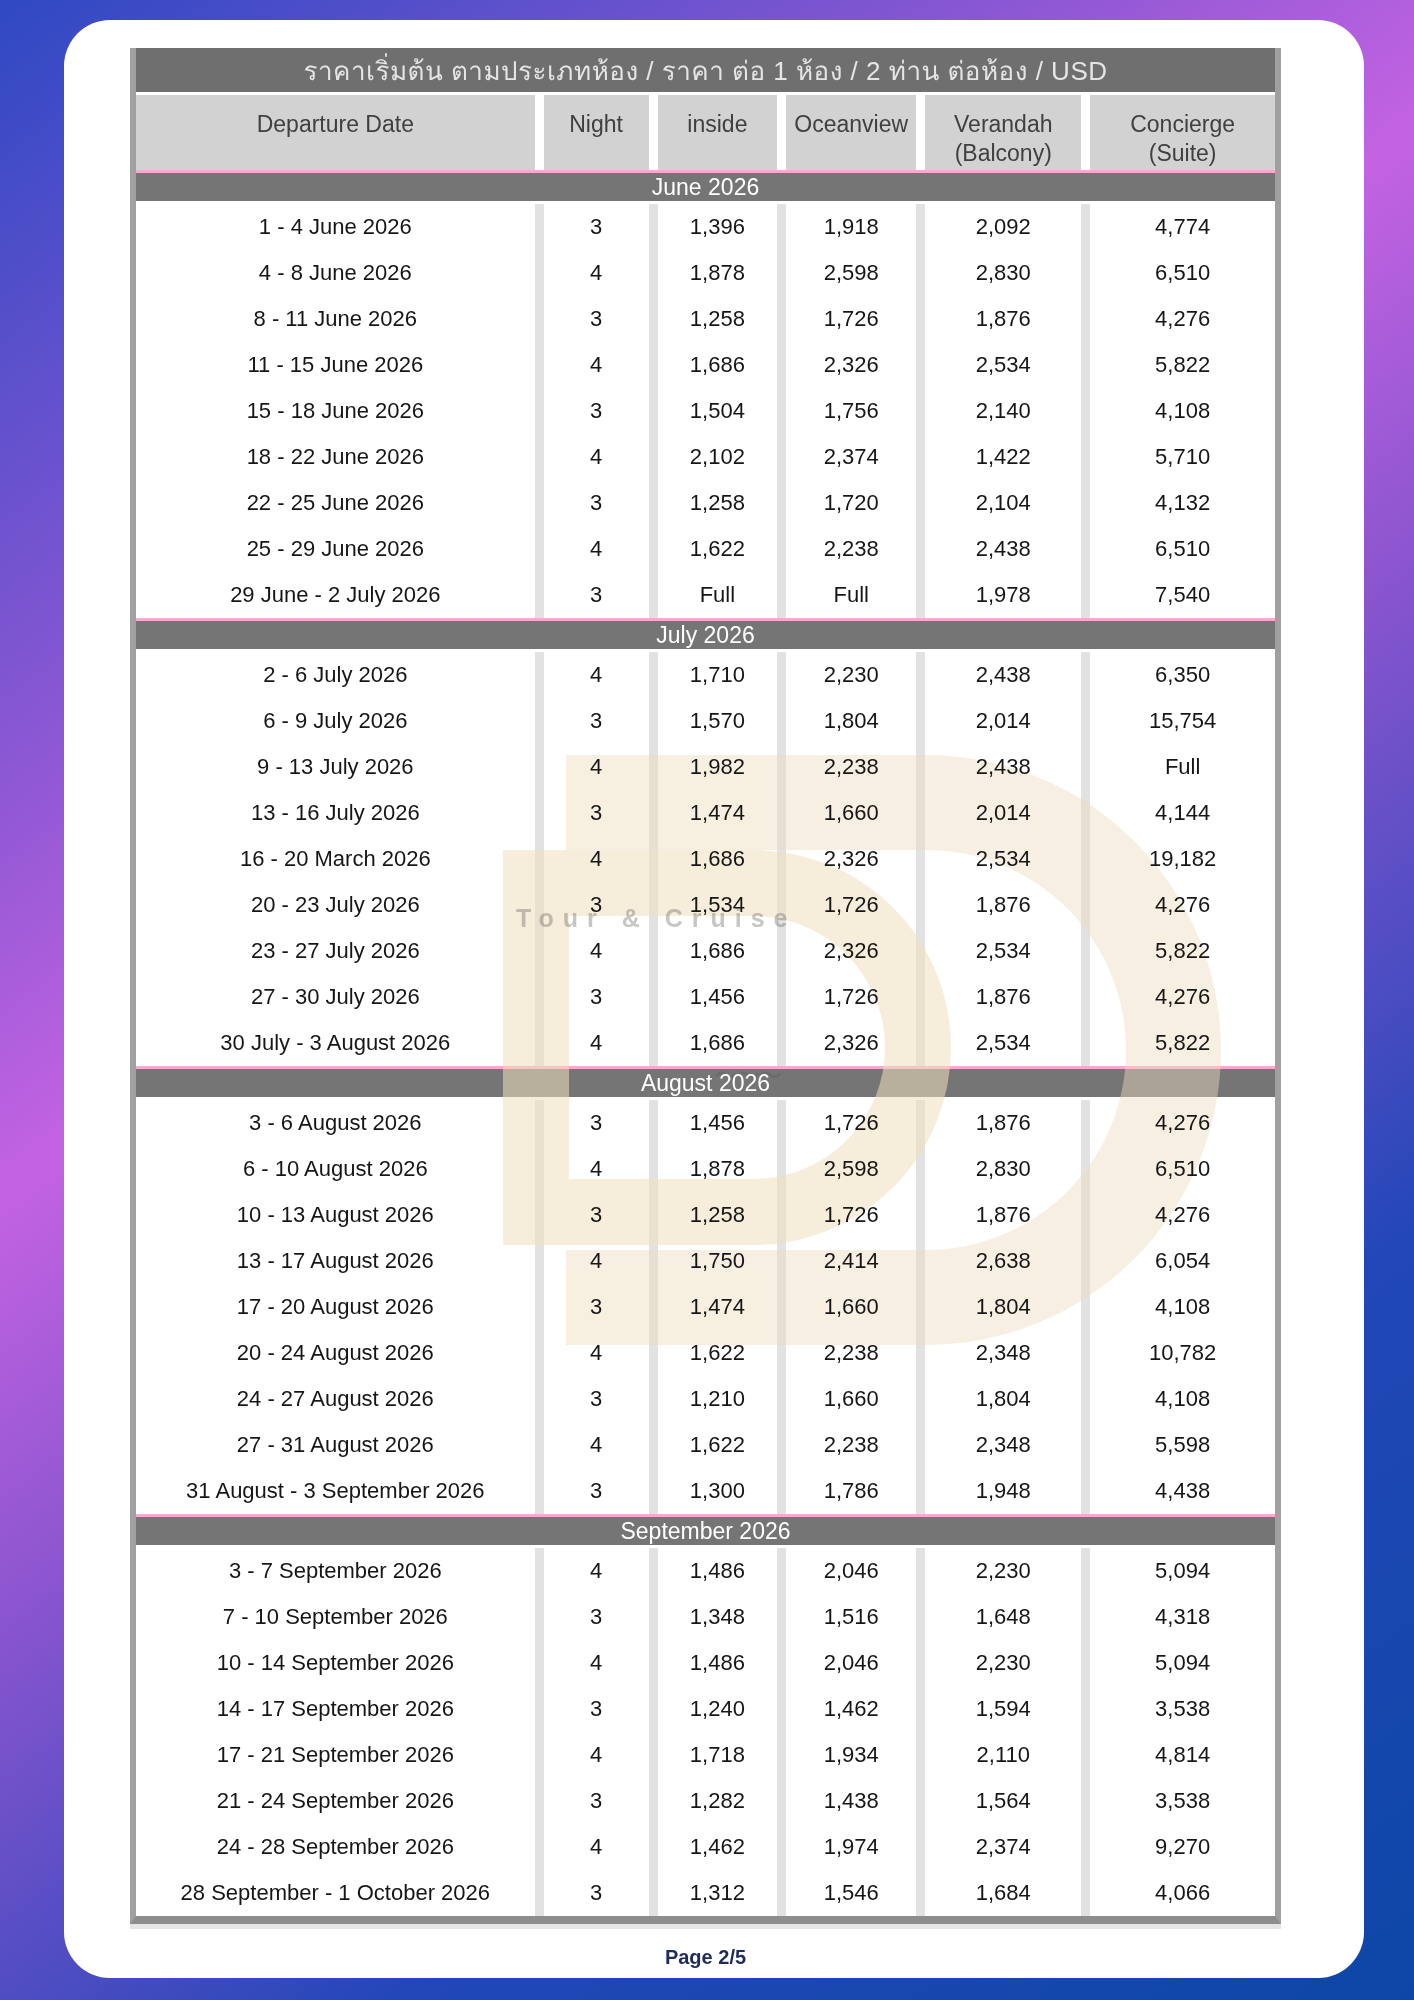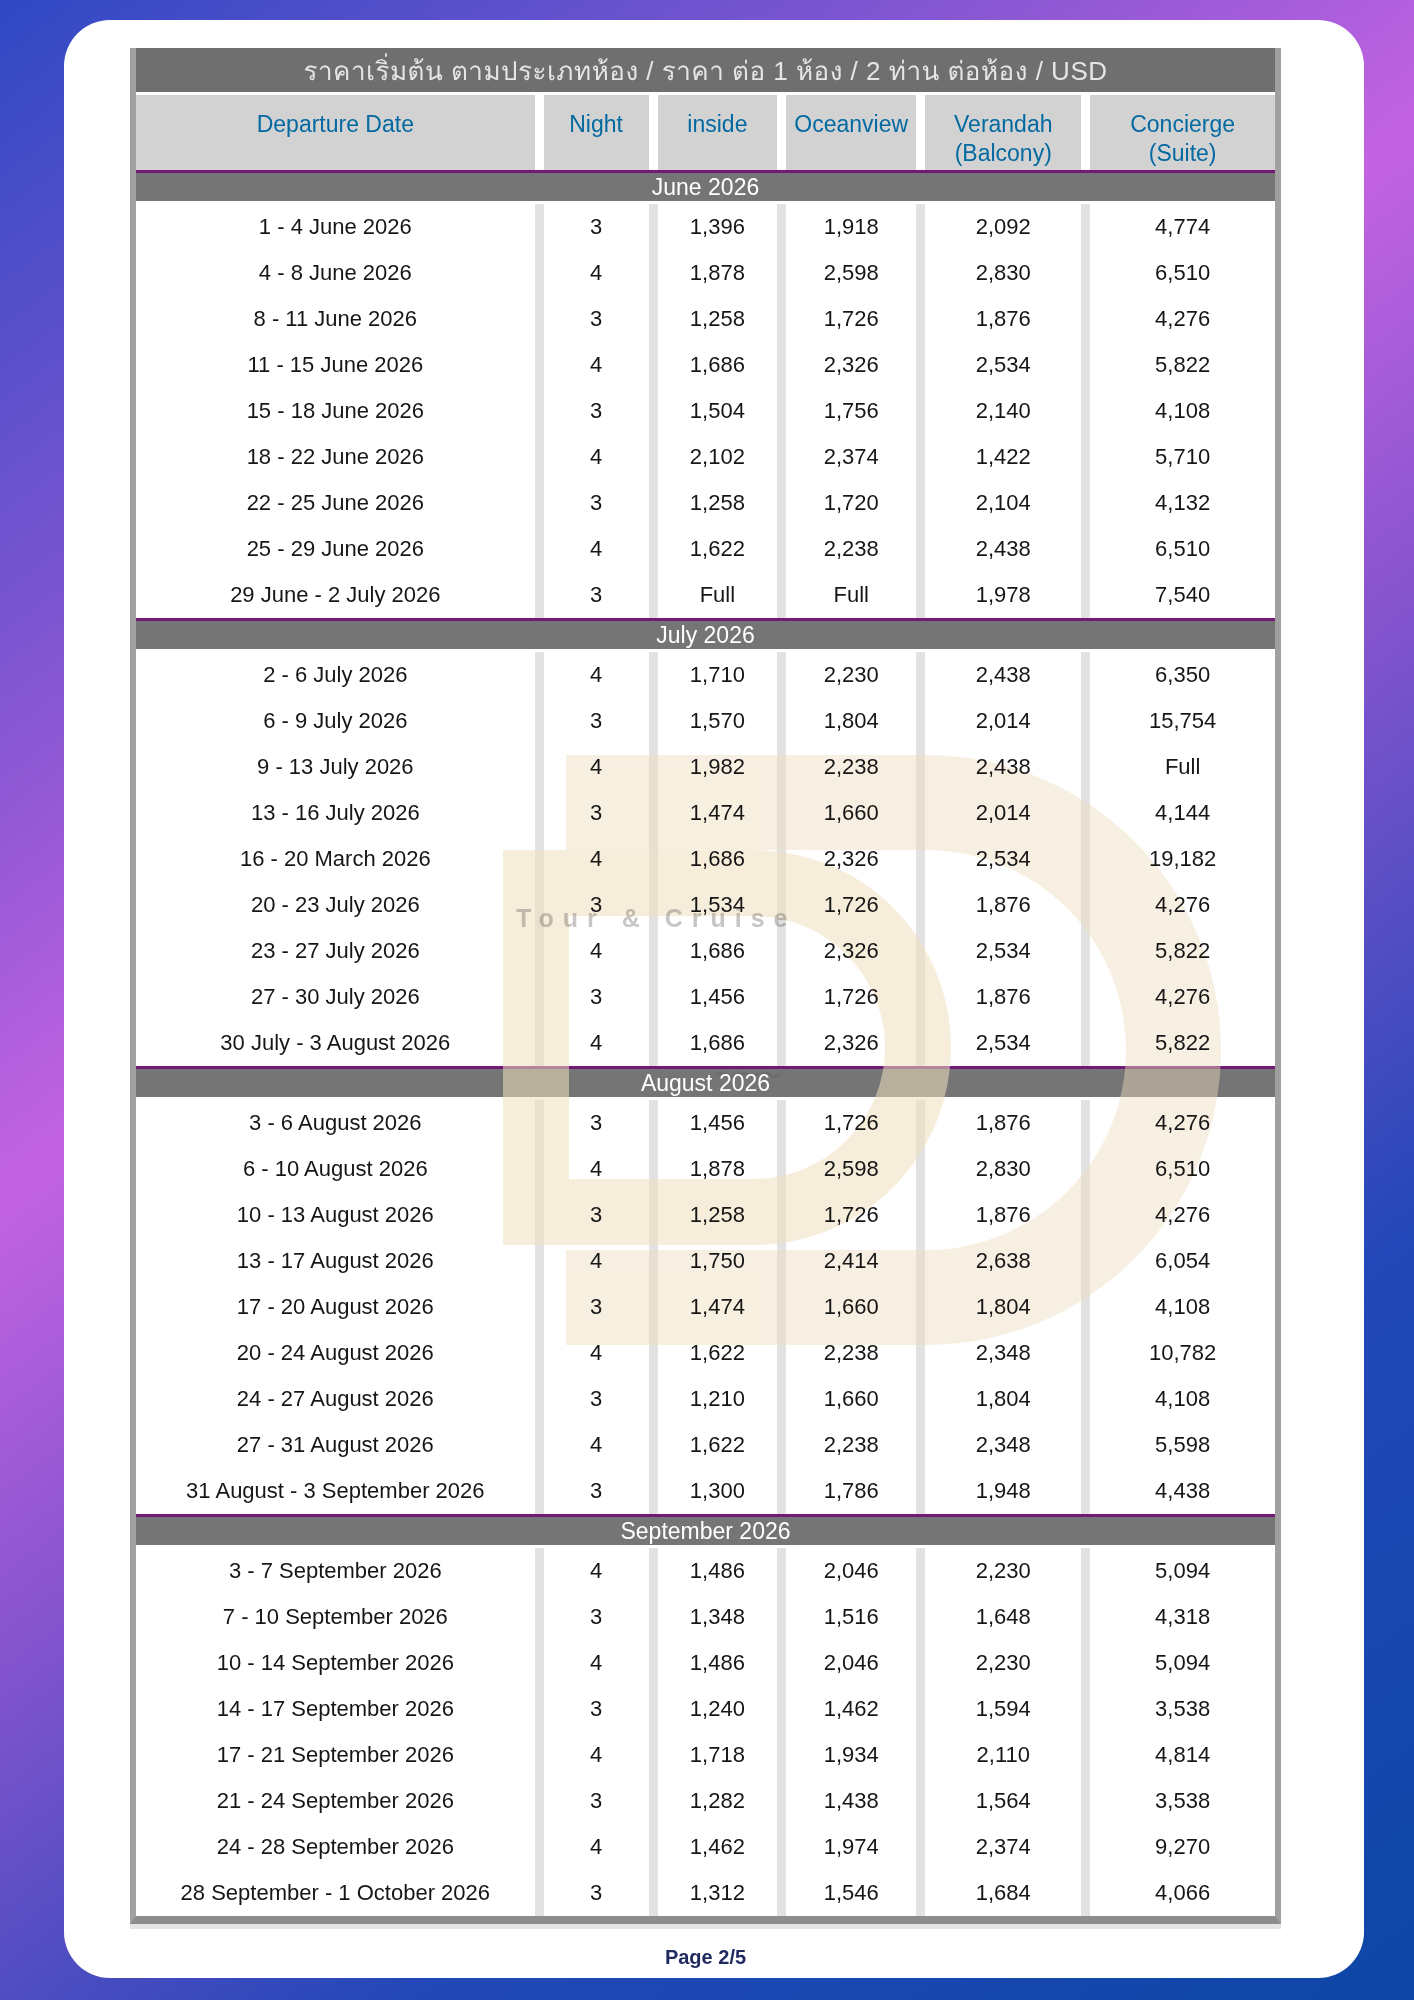--- a/index.html
+++ b/index.html
@@ -30,28 +30,28 @@
     height:47px;background:var(--title-gray);color:#e5e5e5;
     display:flex;align-items:center;justify-content:center;
     font-size:26px;letter-spacing:.5px;border-bottom:3px solid #fff;
     box-sizing:border-box;position:relative;z-index:9;
   }
   .grid-row{display:grid;grid-template-columns:35% 10% 11.3% 12.2% 14.5% 17%;}
   .header-row{background:transparent;}
   .header-cell{
     background:var(--header-gray);height:75px;display:flex;
     justify-content:center;align-items:flex-start;padding-top:15px;
-    box-sizing:border-box;font-size:23px;color:#0369a1;
+    box-sizing:border-box;font-size:23px;color:#404040;
     white-space:pre-line;text-align:center;line-height:1.25;font-weight:500;
   }
   .header-cell + .header-cell{border-left:9px solid #ffffff;}
   .month-bar{
     height:34px;background:var(--month-gray);color:#fff;
     display:flex;align-items:center;justify-content:center;font-size:23px;
-    border-top:3px solid #701a75;border-bottom:3px solid #fff;box-sizing:border-box;
+    border-top:3px solid #f9a8d4;border-bottom:3px solid #fff;box-sizing:border-box;
   }
   .row{height:46px;}
   .cell{
     display:flex;align-items:center;justify-content:center;
     font-size:22px;color:#161616;box-sizing:border-box;background:transparent;
   }
   .cell + .cell{border-left:9px solid var(--sep);}
   .cell span, .month-bar span{position:relative;z-index:9;}
   
   .watermark{position:absolute;left:0;top:0;width:100%;height:100%;

